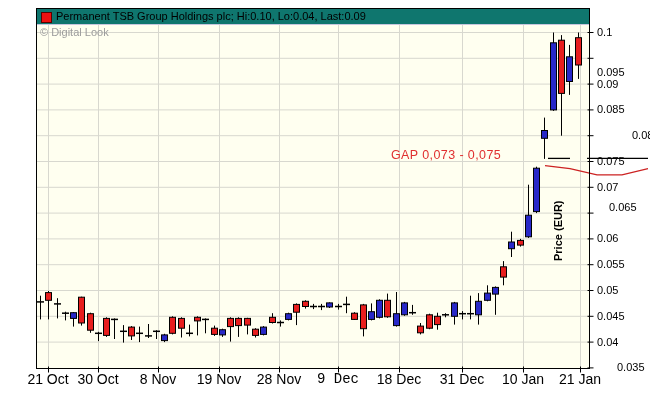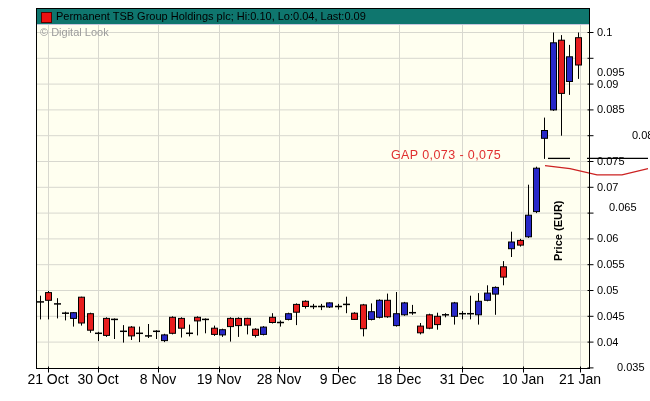--- a/index.html
+++ b/index.html
@@ -233,19 +233,19 @@
       <div class="ytick" style="top: 259.2px;">0.055</div>
       <div class="ytick" style="top: 285px;">0.05</div>
       <div class="ytick" style="top: 310.8px;">0.045</div>
       <div class="ytick" style="top: 336.6px;">0.04</div>
       <div class="ytick" style="top: 362.4px; padding-left: 20px;">0.035</div>
       <div class="xtick" style="left: 48px;">21 Oct</div>
       <div class="xtick" style="left: 98px;">30 Oct</div>
       <div class="xtick" style="left: 158px;">8 Nov</div>
       <div class="xtick" style="left: 219px;">19 Nov</div>
       <div class="xtick" style="left: 279px;">28 Nov</div>
-      <div class="xtick" style="left: 338px;">9 Dec</div>
+      <div class="xtick" style="left: 338px; font-family: Liberation Mono, monospace;">9 Dec</div>
       <div class="xtick" style="left: 399px;">18 Dec</div>
       <div class="xtick" style="left: 462px;">31 Dec</div>
       <div class="xtick" style="left: 523px;">10 Jan</div>
       <div class="xtick" style="left: 580px;">21 Jan</div>
     </div>
 </div>
 
 </body></html>

